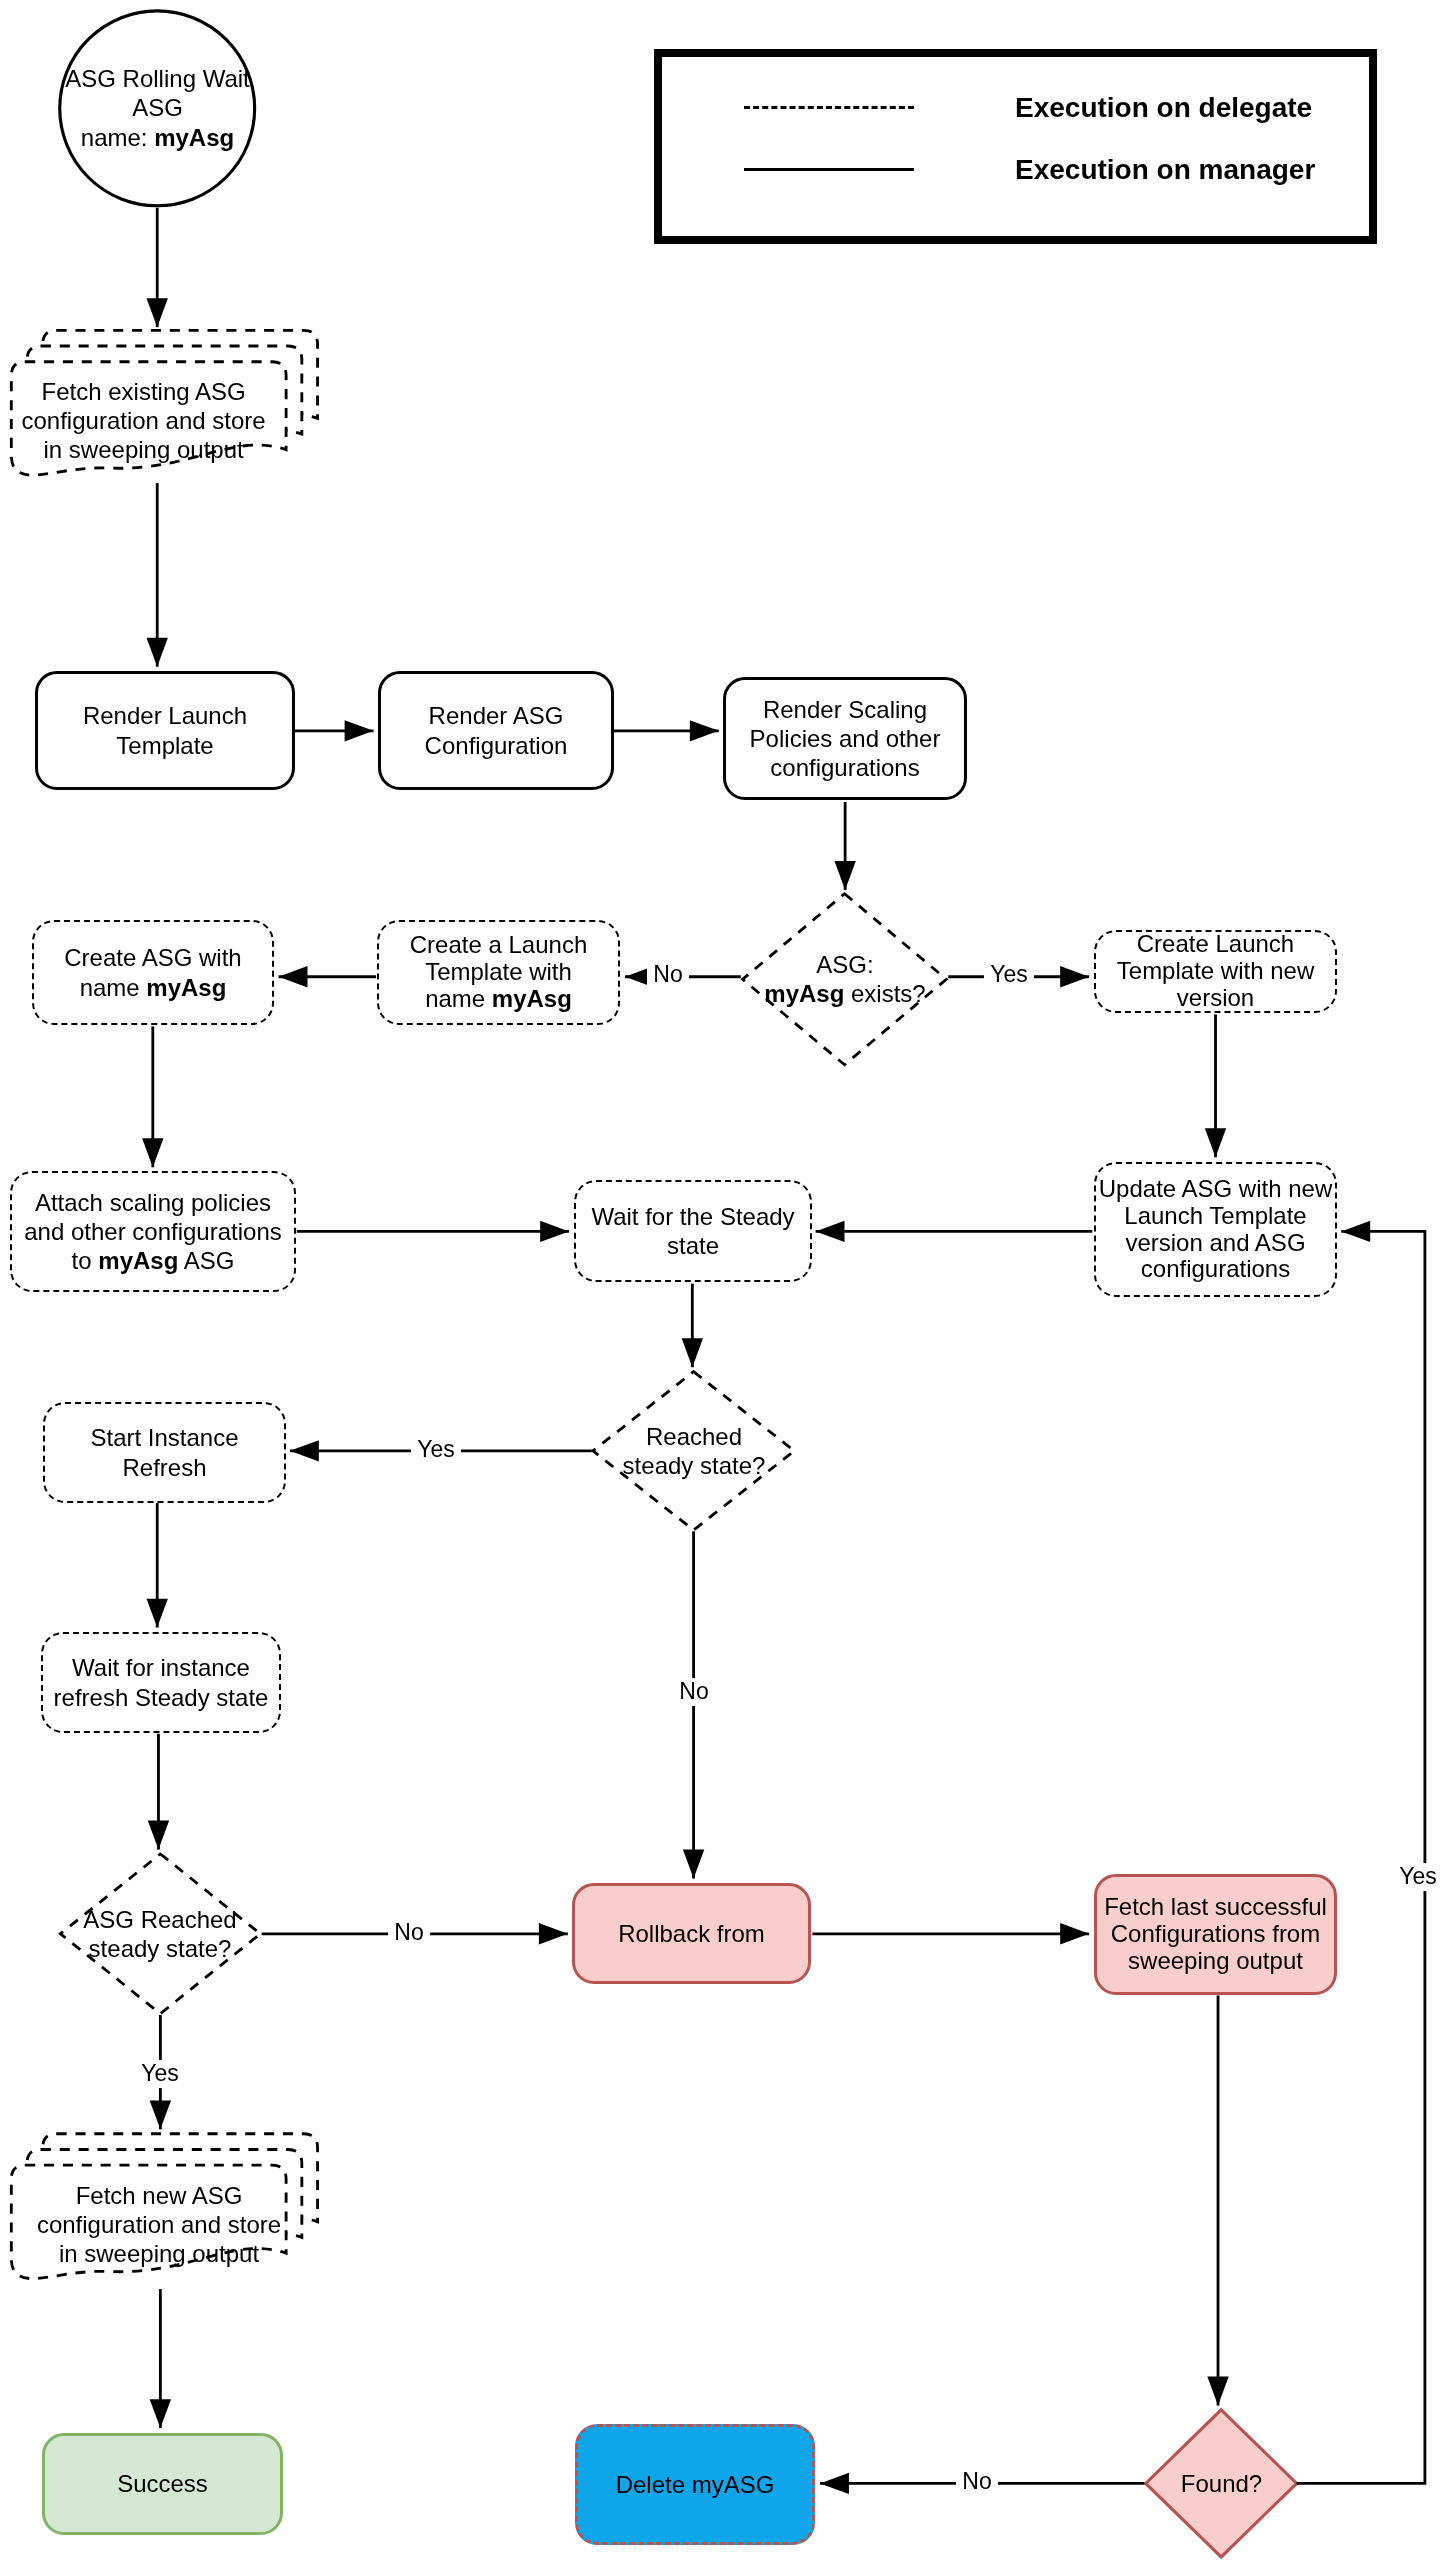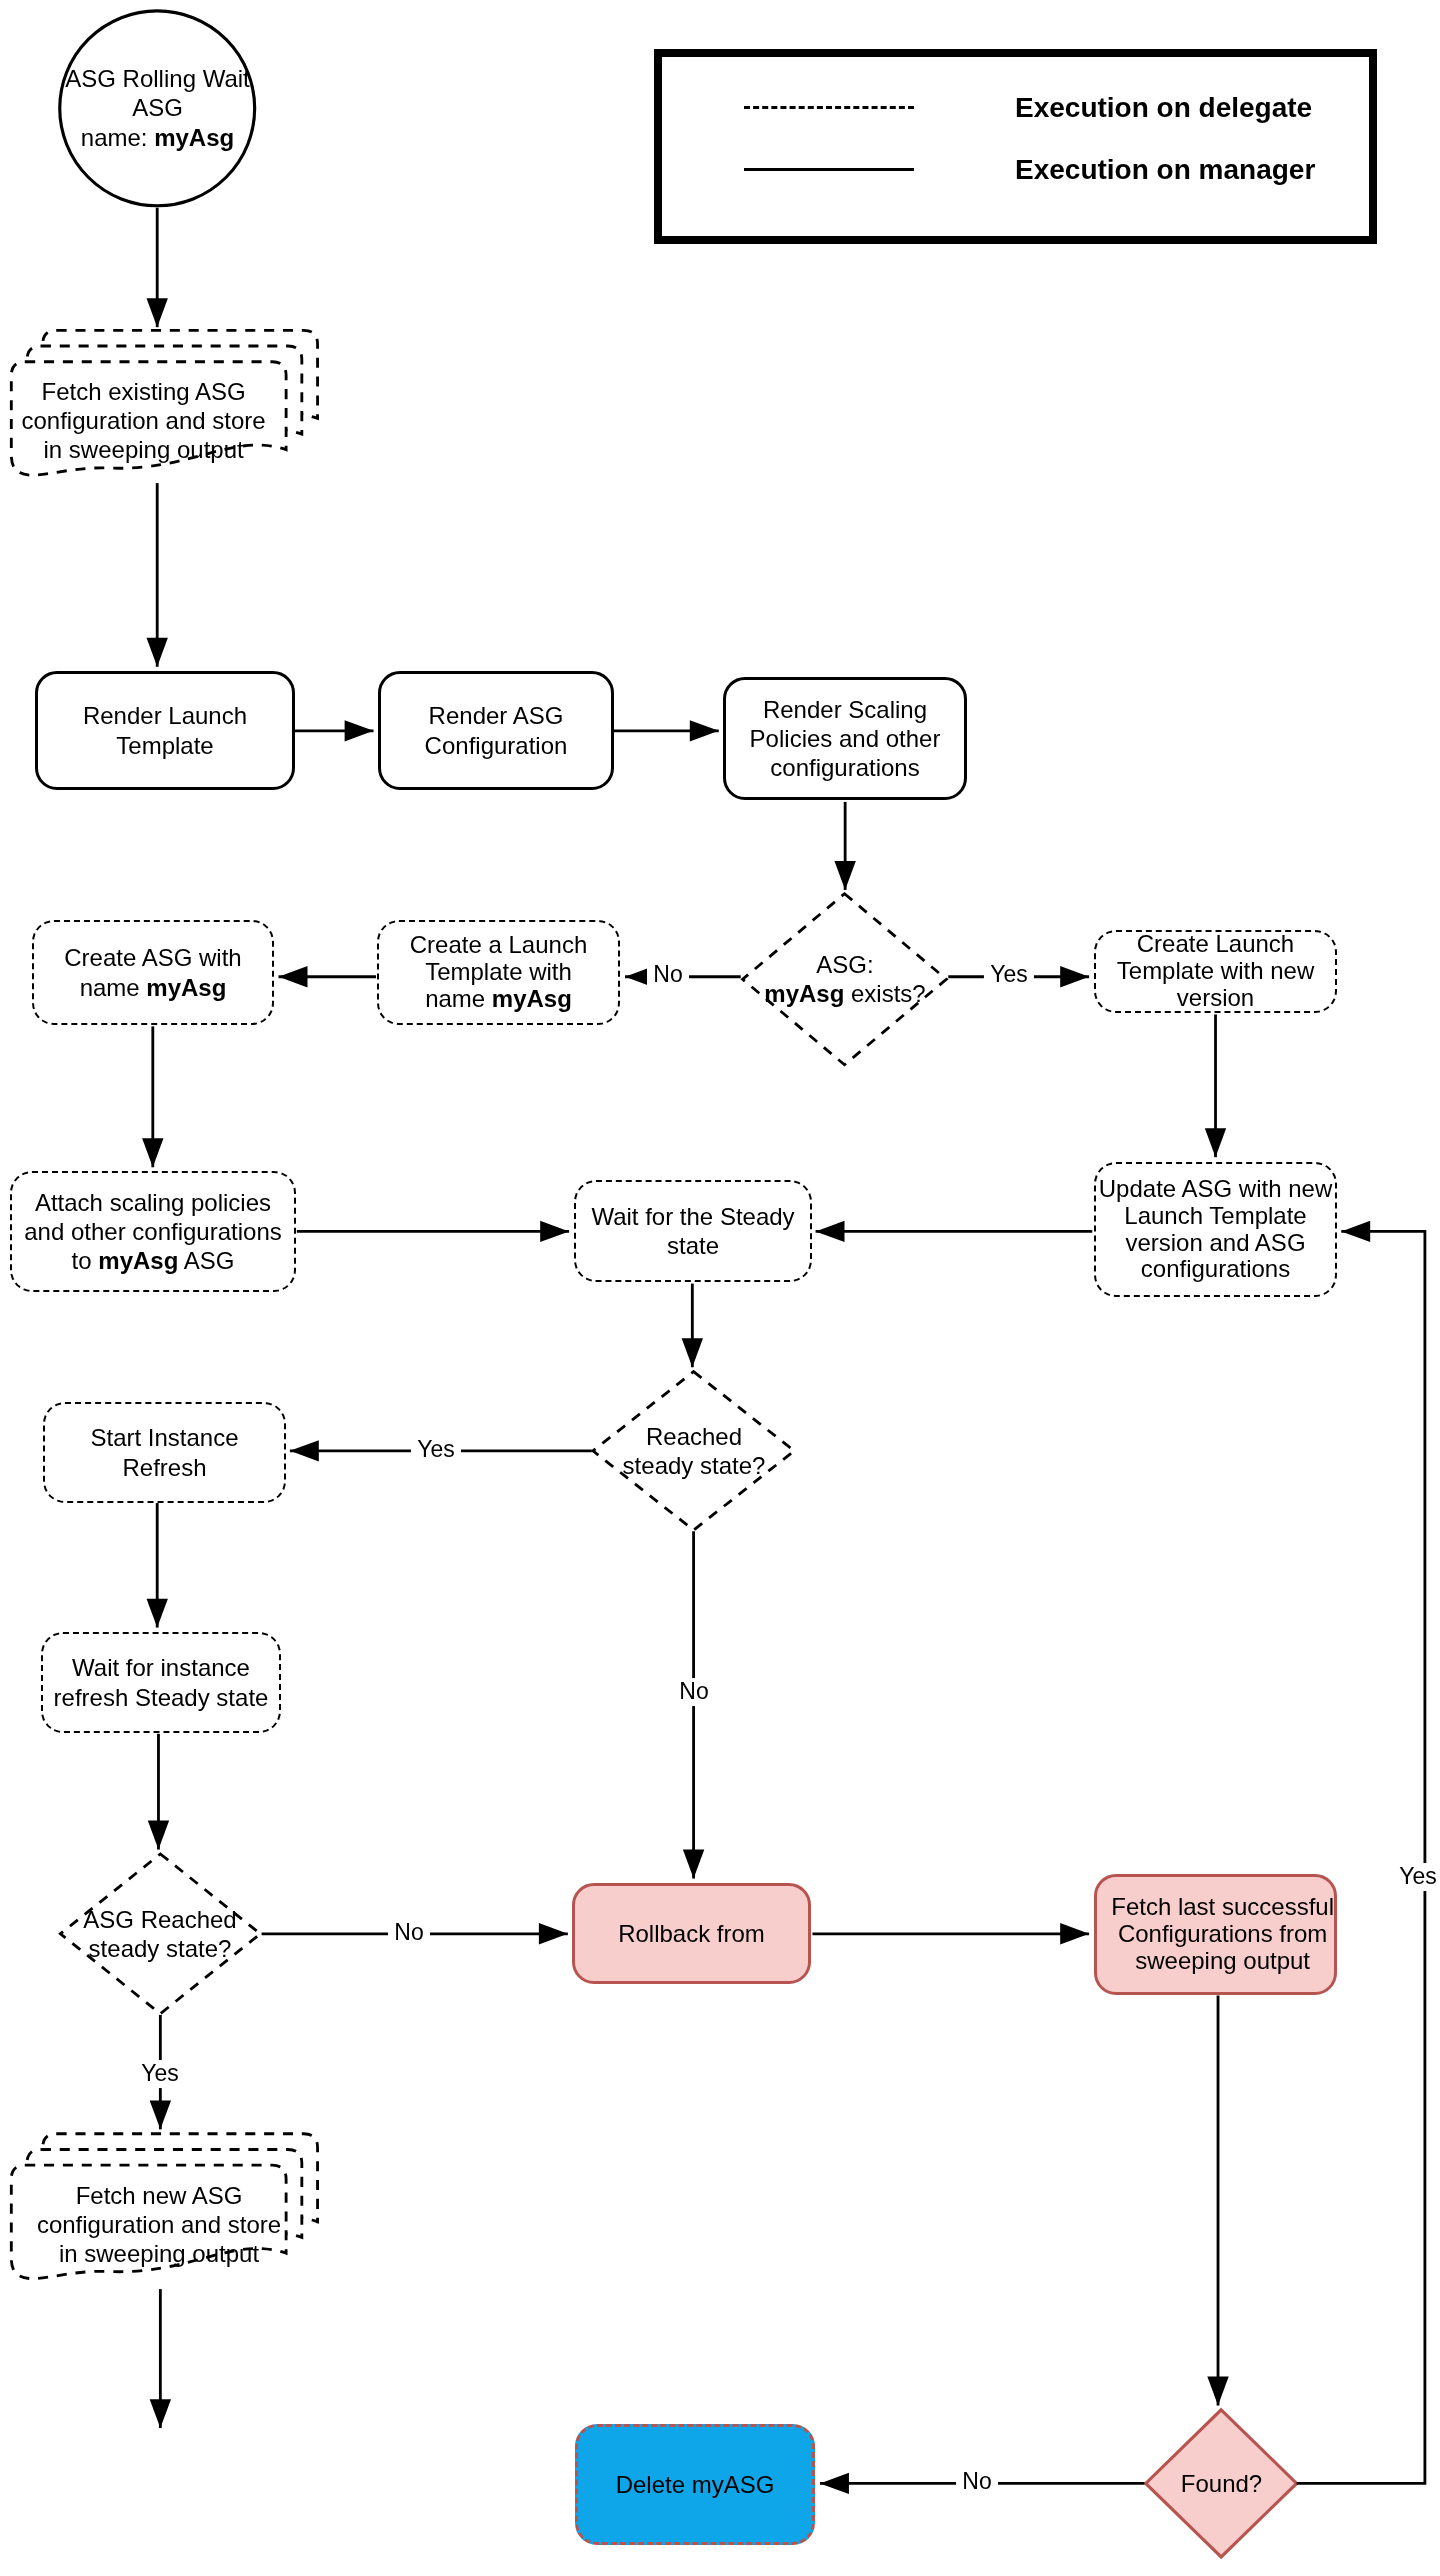--- a/index.html
+++ b/index.html
@@ -197,34 +197,37 @@
   </div>
 
   <div class="lbl" style="left:47px;top:1890px;width:226px;height:88px;">
     <div>ASG Reached</div>
     <div>steady state?</div>
   </div>
 
   <div class="node danger" style="left:572px;top:1883px;width:239px;height:101px;">
     <div>Rollback from</div>
   </div>
-  <div class="node danger" style="left:1094px;top:1874px;width:243px;height:121px;justify-content:flex-end;">
+  <div class="node danger" style="left:1094px;top:1874px;width:243px;height:121px;">
     <div class="tight">
       <div>Fetch last successful</div>
       <div>Configurations from</div>
       <div>sweeping output</div>
     </div>
   </div>
 
   <div class="lbl" style="left:21px;top:2174px;width:252px;height:101px;margin-left:12px;">
     <div>Fetch new ASG</div>
     <div>configuration and store</div>
     <div>in sweeping output</div>
   </div>
 
+  <div class="node ok" style="left:42px;top:2433px;width:241px;height:102px;">
+    <div>Success</div>
+  </div>
   <div class="node danger-dashed" style="left:575px;top:2424px;width:240px;height:121px;">
     <div>Delete myASG</div>
   </div>
   <div class="lbl" style="left:1146px;top:2452px;width:151px;height:63px;">
     <div>Found?</div>
   </div>
 
   <div class="edge-lbl" style="left:668px;top:975px;">No</div>
   <div class="edge-lbl" style="left:1009px;top:975px;">Yes</div>
   <div class="edge-lbl" style="left:436px;top:1450px;">Yes</div>

